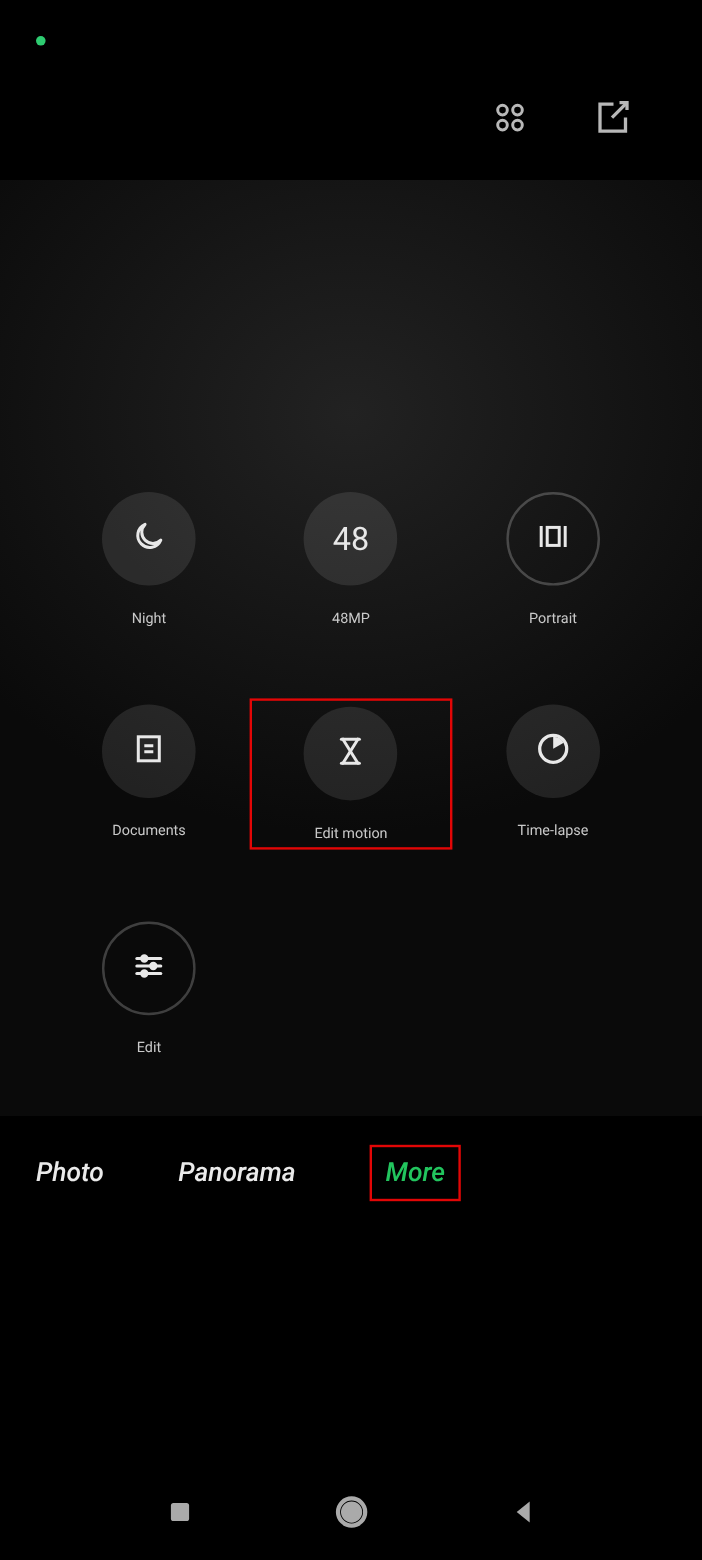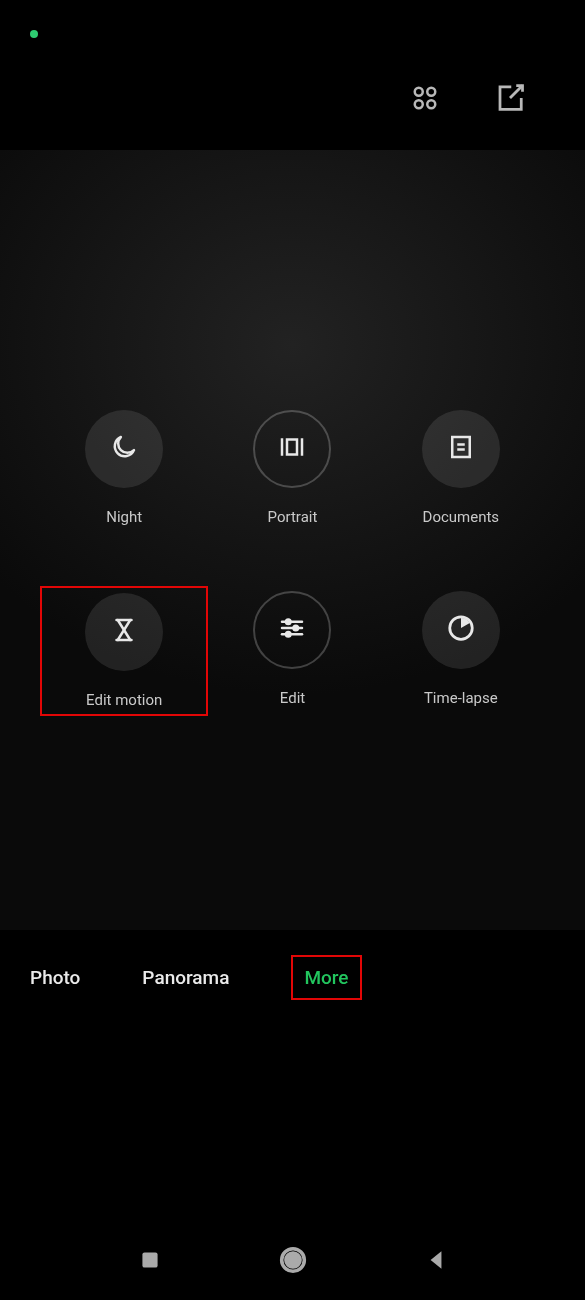--- a/index.html
+++ b/index.html
@@ -16,26 +16,26 @@
   .mode-grid { display: grid; grid-template-columns: repeat(3, 1fr); row-gap: 55px; column-gap: 0; padding: 0 40px; }
   
   .mode-item { display: flex; flex-direction: column; align-items: center; gap: 20px; position: relative; padding: 5px 0; }
   
   .mode-circle { width: 78px; height: 78px; border-radius: 50%; display: flex; align-items: center; justify-content: center; }
   .mode-circle.filled { background: rgba(255,255,255,0.10); }
   .mode-circle.outlined { border: 2px solid rgba(255,255,255,0.22); }
   .mode-circle svg { width: 30px; height: 30px; }
   .mode-circle .digits { color: #e8e8e8; font-size: 27px; font-weight: 400; }
   
-  .mode-label { color: #c9c9c9; font-size: 15px; font-weight: 400; }
+  .mode-label { color: #c9c9c9; font-size: 12px; font-weight: 400; }
   
   .highlight-red { border: 2px solid #e20606; }
   
   .tabs { height: 95px; display: flex; align-items: center; gap: 62px; padding-left: 30px; }
-  .tab { font-size: 19px; font-weight: 500; color: #eaeaea; }
+  .tab { font-size: 22px; font-weight: 500; color: #eaeaea; font-style: italic; }
   .tab.active { color: #22c55e; }
   .tab.highlight-red { padding: 9px 11px; border: 2px solid #e20606; }
   
   .nav-bar { position: absolute; bottom: 0; left: 0; right: 0; height: 80px; display: flex; align-items: center; justify-content: space-around; padding: 0 80px; }
   .nav-bar svg { display: block; }
 </style>
 </head>
 <body>
 
 <div class="status-bar">
@@ -67,20 +67,26 @@
       <div class="mode-circle filled">
         <span>
           <svg viewBox="0 0 24 24" fill="none" stroke="#e8e8e8" stroke-width="2" stroke-linejoin="round">
             <path d="M20 14.5 A8 8 0 1 1 9.5 4 A6.5 6.5 0 0 0 20 14.5 Z"></path>
           </svg>
         </span>
       </div>
       <span class="mode-label">Night</span>
     </div>
 
+    <div class="mode-item">
+      <div class="mode-circle filled">
+        <span class="digits">48</span>
+      </div>
+      <span class="mode-label">48MP</span>
+    </div>
 
 
     <div class="mode-item">
       <div class="mode-circle outlined">
         <span>
           <svg viewBox="0 0 24 24" fill="none" stroke="#e8e8e8" stroke-width="2">
             <line x1="4" y1="5" x2="4" y2="19"></line>
             <rect x="8" y="6" width="8" height="12"></rect>
             <line x1="20" y1="5" x2="20" y2="19"></line>
           </svg>
@@ -110,45 +116,45 @@
             <line x1="6" y1="20" x2="18" y2="20"></line>
             <path d="M7 4 L17 20"></path>
             <path d="M17 4 L7 20"></path>
           </svg>
         </span>
       </div>
       <span class="mode-label">Edit motion</span>
     </div>
 
     <div class="mode-item">
+      <div class="mode-circle filled">
+        <span>
+          <svg viewBox="0 0 24 24" fill="none" stroke="#e8e8e8" stroke-width="2.2">
+            <circle cx="12" cy="12" r="9"></circle>
+            <path d="M12 12 V4 A8 8 0 0 1 19 8 Z" fill="#e8e8e8" stroke="none"></path>
+          </svg>
+        </span>
+      </div>
+      <span class="mode-label">Time-lapse</span>
+    </div>
+
+    <div class="mode-item">
       <div class="mode-circle outlined">
         <span>
           <svg viewBox="0 0 24 24" fill="none" stroke="#e8e8e8" stroke-width="2" stroke-linecap="round">
             <line x1="4" y1="7" x2="20" y2="7"></line>
               <circle cx="9" cy="7" r="1.8" fill="#e8e8e8"></circle>
             <line x1="4" y1="12" x2="20" y2="12"></line>
               <circle cx="15" cy="12" r="1.8" fill="#e8e8e8"></circle>
             <line x1="4" y1="17" x2="20" y2="17"></line>
               <circle cx="9" cy="17" r="1.8" fill="#e8e8e8"></circle>
           </svg>
         </span>
       </div>
       <span class="mode-label">Edit</span>
-    </div>
-
-    <div class="mode-item">
-      <div class="mode-circle filled">
-        <span>
-          <svg viewBox="0 0 24 24" fill="none" stroke="#e8e8e8" stroke-width="2.2">
-            <circle cx="12" cy="12" r="9"></circle>
-            <path d="M12 12 V4 A8 8 0 0 1 19 8 Z" fill="#e8e8e8" stroke="none"></path>
-          </svg>
-        </span>
-      </div>
-      <span class="mode-label">Time-lapse</span>
     </div>
 
   </div>
 </div>
 
 <div class="tabs">
   <span class="tab">Photo</span>
   <span class="tab">Panorama</span>
   <span class="tab active highlight-red">More</span>
 </div>

